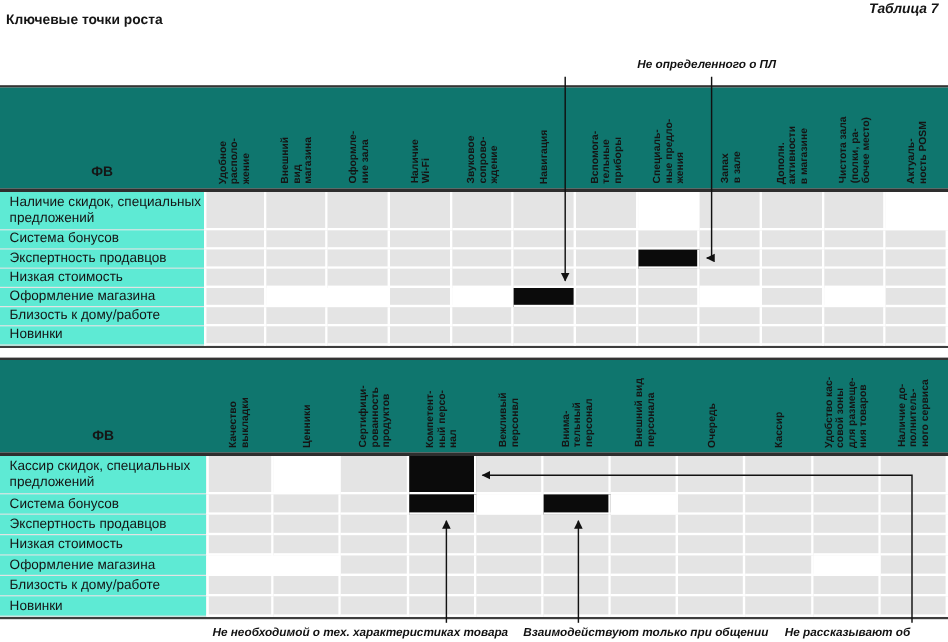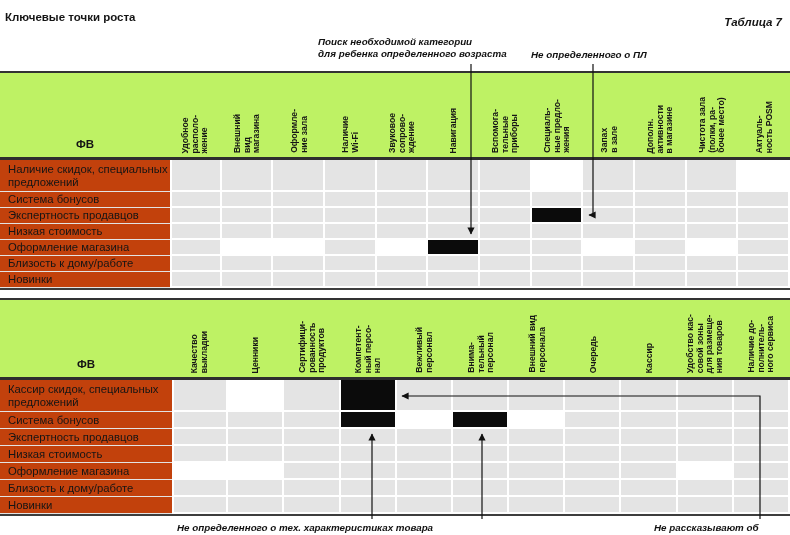--- a/index.html
+++ b/index.html
@@ -1,64 +1,63 @@
 <!DOCTYPE html>
 <html><head>
 <meta charset="utf-8">
 <style>
   html,body{margin:0;padding:0;background:#fff;}
   .page{position:relative;width:790px;height:535px;background:#fff;overflow:hidden;
         font-family:"Liberation Sans",sans-serif;color:#151515;}
-  .title{position:absolute;top:2px;right:8px;font-size:11.5px;font-style:italic;font-weight:bold;margin-top:14px;}
+  .title{position:absolute;top:2px;right:8px;font-size:11.5px;font-style:italic;font-weight:bold;}
   .keypoints{position:absolute;left:5px;top:11px;font-size:11.5px;line-height:13.5px;}
   .kp-head{font-weight:bold;}
   .kp-list{margin:1px 0 0 2px;padding:0;list-style:none;}
   .kp-list li::before{content:"•";margin-right:7px;}
   .ann{position:absolute;font-size:9.8px;font-style:italic;font-weight:bold;line-height:11.5px;
        white-space:pre-line;color:#111;}
   
   .tbl{position:absolute;left:0;width:790px;border-top:2px solid #333;}
   .t1{top:71px;} .t2{top:298px;}
-  .thead{display:grid;background:#bef264;}
+  .thead{display:grid;background:#0f766e;}
   .t1 .thead{grid-template-columns:170px repeat(12,1fr);height:84px;}
   .t2 .thead{grid-template-columns:172px repeat(11,1fr);height:77px;}
   .sep{height:3px;background:#2e2e2e;}
   .tbl-bottom{height:2px;background:#3d3d3d;}
   .corner{display:flex;align-items:flex-end;justify-content:center;
           font-weight:bold;font-size:11.5px;padding-bottom:7px;}
   .hcell{display:flex;align-items:flex-end;justify-content:center;padding-bottom:4px;overflow:hidden;}
   .rot{writing-mode:vertical-rl;transform:rotate(180deg);font-weight:bold;font-size:8.6px;
        line-height:1.12;white-space:pre-line;}
   .trow{display:grid;height:16px;}
   .t1 .trow{grid-template-columns:170px repeat(12,1fr);}
   .t2 .trow{grid-template-columns:172px repeat(11,1fr);height:17px;}
   .trow.tall{height:32px !important;}
   .rlabel{font-size:11.3px;line-height:13px;display:flex;align-items:center;padding-left:8px;
-          white-space:pre-line;border-bottom:1px solid #e3e3e3;background:#c2410c;}
+          white-space:pre-line;border-bottom:1px solid #e3e3e3;background:#5eead4;}
   .cell{background:var(--gray,#e4e4e4);border-right:2px solid #fff;border-bottom:2px solid #fff;}
   .trow .cell:nth-child(2){border-left:2px solid #fff;}
   .cell.white{background:var(--white,#ffffff);}
   .cell.black{background:var(--black,#0b0b0b);}
   .arrows{position:absolute;left:0;top:0;pointer-events:none;}
 </style>
 </head>
 <body>
 
 <div class="page" style="--gray: #e4e4e4; --white: #ffffff; --black: #0b0b0b;">
 
   <div class="title">Таблица 7</div>
 
   <div class="keypoints">
     <div class="kp-head">Ключевые точки роста</div>
   </div>
 
-  <div class="ann" style="left:318px;top:36px;">Поиск необходимой категории
-для ребенка определенного возраста</div>
   <div class="ann" style="left:531px;top:49px;">Не определенного о ПЛ</div>
-  <div class="ann" style="left:177px;top:522px;">Не определенного о тех. характеристиках товара</div>
+  <div class="ann" style="left:177px;top:522px;">Не необходимой о тех. характеристиках товара</div>
+  <div class="ann" style="left:436px;top:522px;">Взаимодействуют только при общении</div>
   <div class="ann" style="left:654px;top:522px;">Не рассказывают об акциях</div>
 
   <div class="tbl t1">
     <div class="thead">
         <div class="corner">ФВ</div>
         <div class="hcell">
           <span class="rot">Удобное
 располо-
 жение</span>
         </div>

